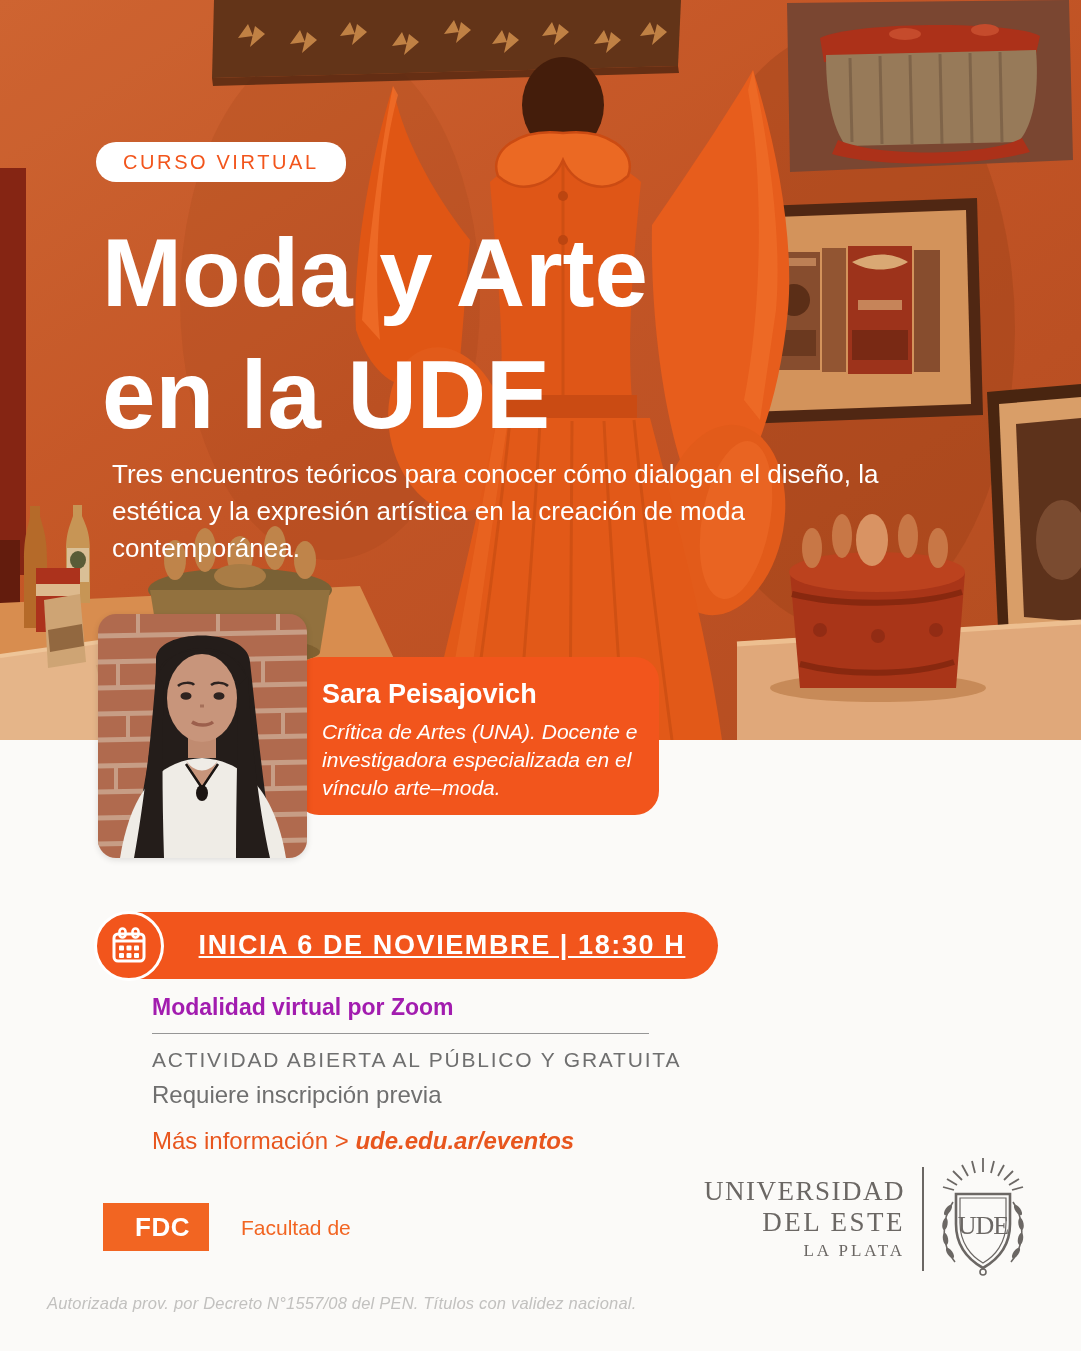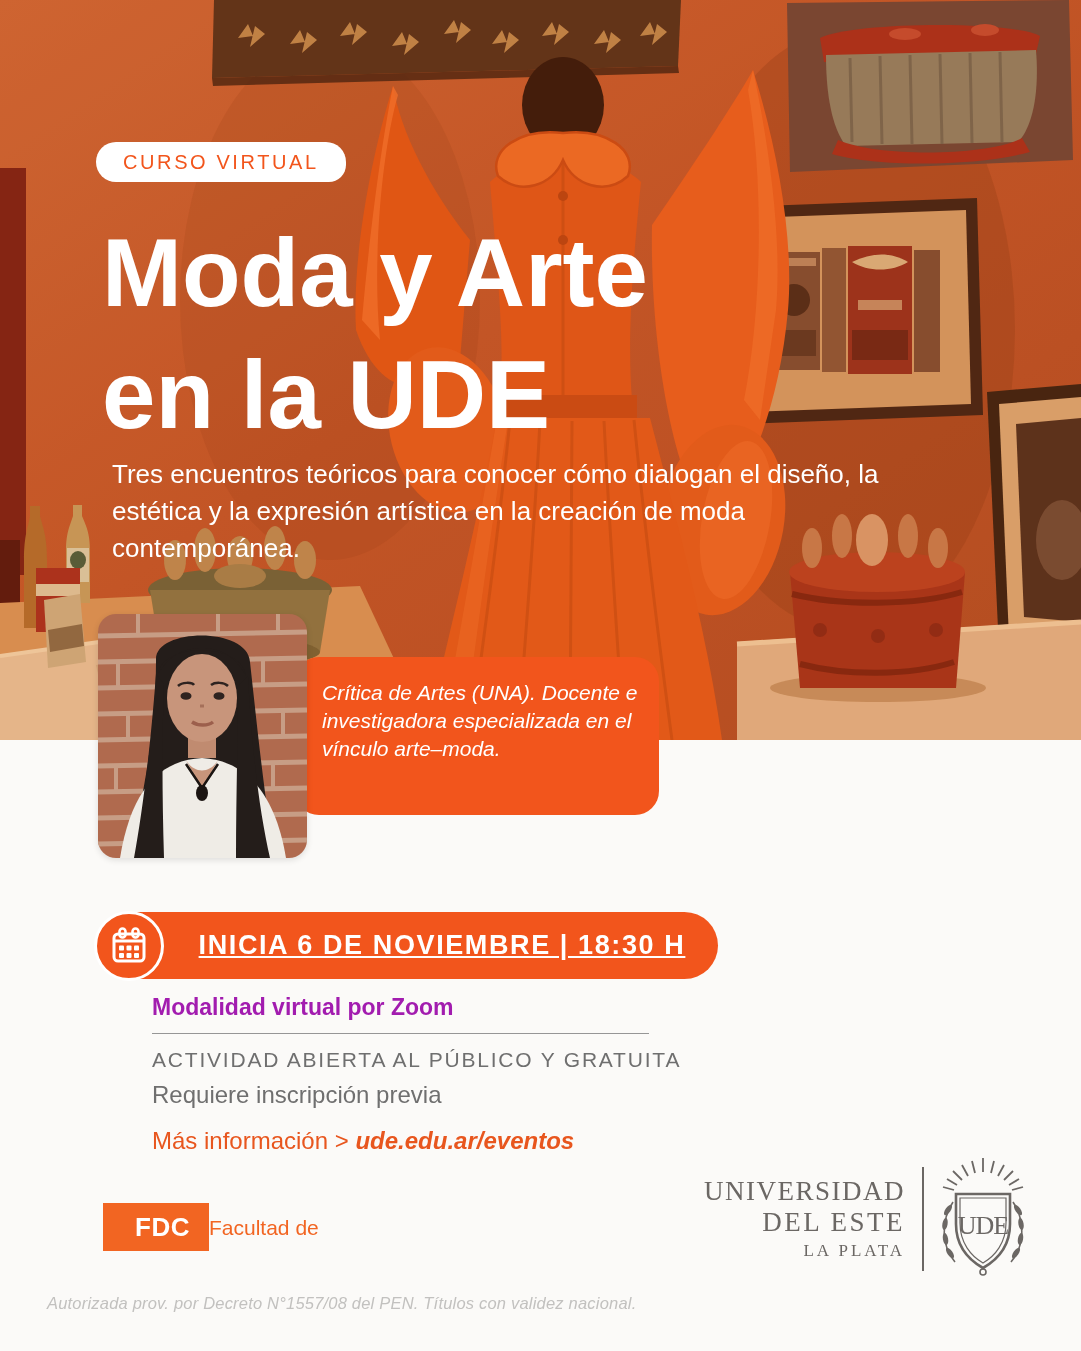--- a/index.html
+++ b/index.html
@@ -60,21 +60,21 @@
   .reg-line{margin-top:9px;font-size:24px;color:#6F6F6F;}
   .info-line{margin-top:18px;font-size:24px;color:#E8561E;}
   .info-link{font-weight:700;font-style:italic;color:#E8561E;text-decoration:none;}
   
   .fdc{position:absolute;left:103px;top:1203px;display:flex;align-items:center;}
   .fdc-box{
     width:93px;height:48px;background:#F26522;color:#ffffff;
     display:flex;align-items:center;justify-content:center;
     font-size:26px;font-weight:700;letter-spacing:.5px;padding-left:13px;
   }
-  .fdc-text{font-size:21px;line-height:27px;font-weight:500;color:#F26522;}
+  .fdc-text{margin-left:32px;font-size:21px;line-height:27px;font-weight:500;color:#F26522;}
   .uni{position:absolute;left:695px;top:1158px;display:flex;align-items:center;}
   .uni-wordmark{
     width:210px;text-align:right;color:#6B6764;
     font-family:"Liberation Serif","DejaVu Serif",serif;
   }
   .uni-l1{font-size:27px;letter-spacing:1.5px;line-height:31px;}
   .uni-l2{font-size:27px;letter-spacing:2.5px;line-height:31px;}
   .uni-l3{font-size:17px;letter-spacing:3px;line-height:22px;margin-top:2px;}
   .uni-divider{width:2px;height:104px;background:#6B6764;margin:0 15px 0 17px;}
   .legal{
@@ -254,20 +254,21 @@
     <span>CURSO VIRTUAL</span>
   </div>
 
   <div class="hero-title">
     <div>Moda y Arte</div>
     <div>en la UDE</div>
   </div>
   <div class="hero-desc">Tres encuentros teóricos para conocer cómo dialogan el diseño, la estética y la expresión artística en la creación de moda contemporánea.</div>
 
   <div class="speaker-card">
+    <div class="speaker-name">Sara Peisajovich</div>
     <div class="speaker-bio">Crítica de Artes (UNA). Docente e investigadora especializada en el vínculo arte–moda.</div>
   </div>
 
   <div class="portrait">
     <svg width="209" height="244" viewBox="0 0 209 244">
       <rect width="209" height="244" fill="#B06A4E"></rect>
       <g stroke="#C79D85" stroke-width="5">
         <line x1="0" y1="22" x2="209" y2="18"></line>
         <line x1="0" y1="48" x2="209" y2="44"></line>
         <line x1="0" y1="74" x2="209" y2="70"></line>

